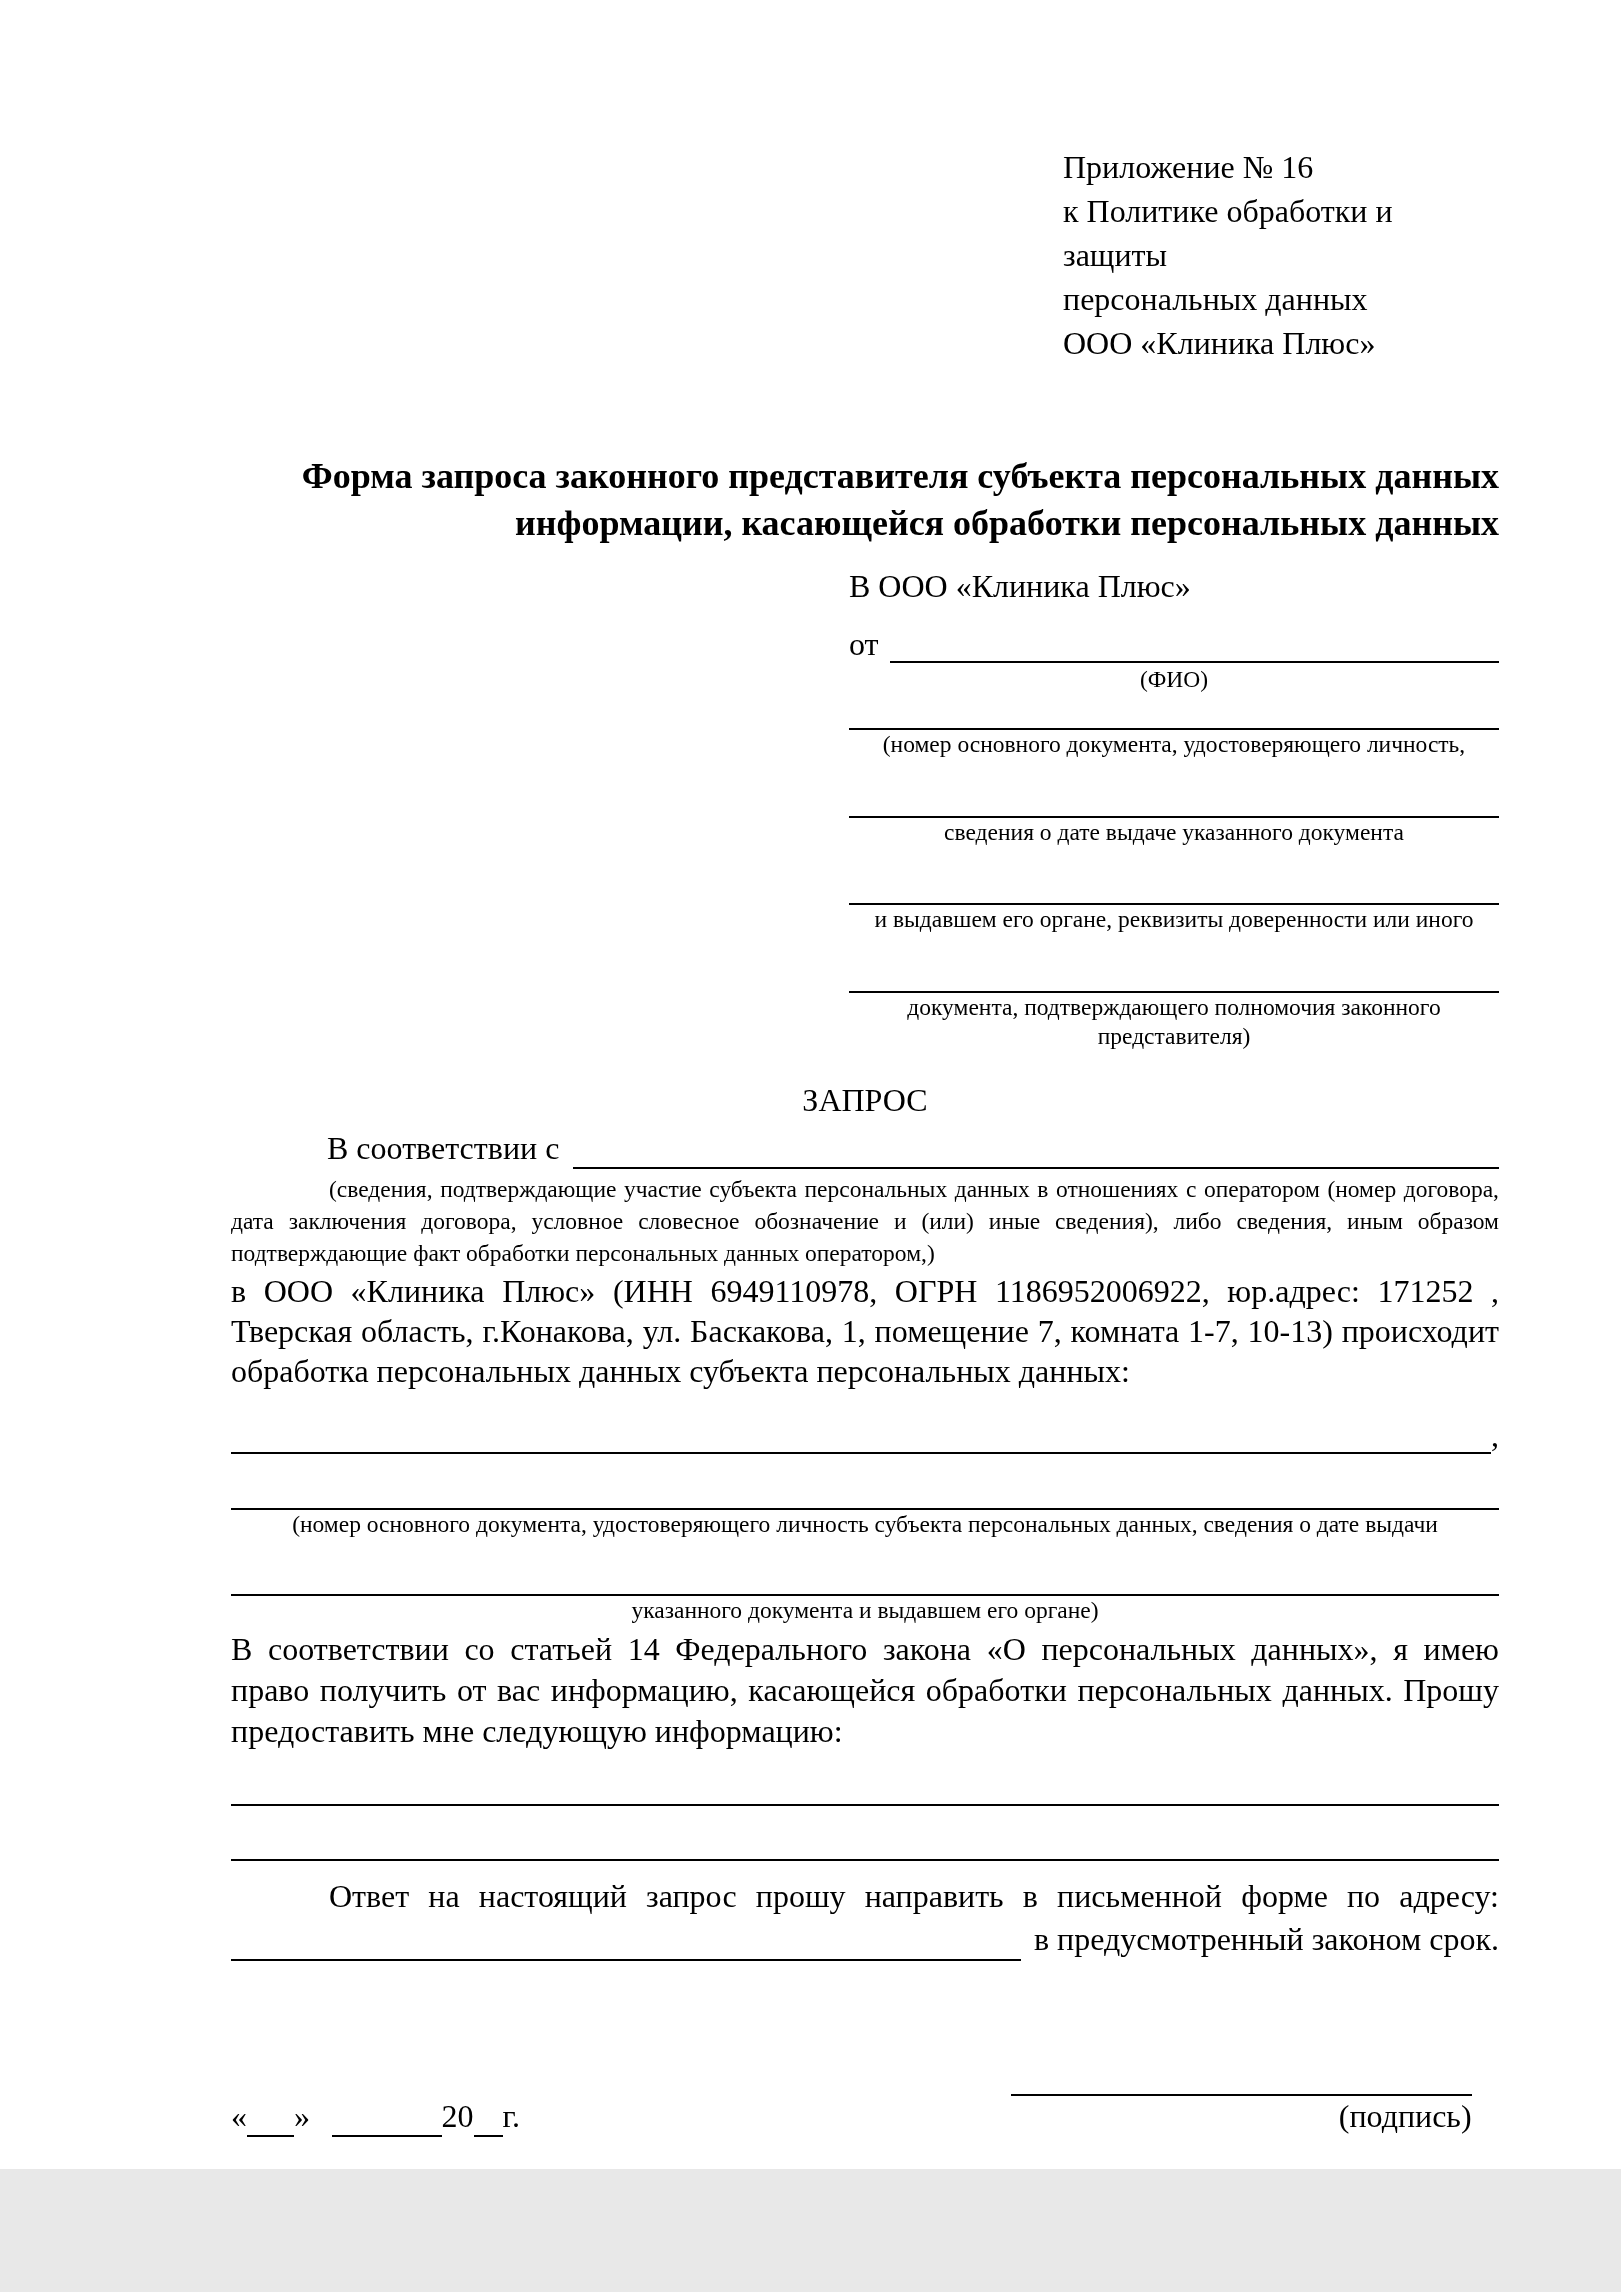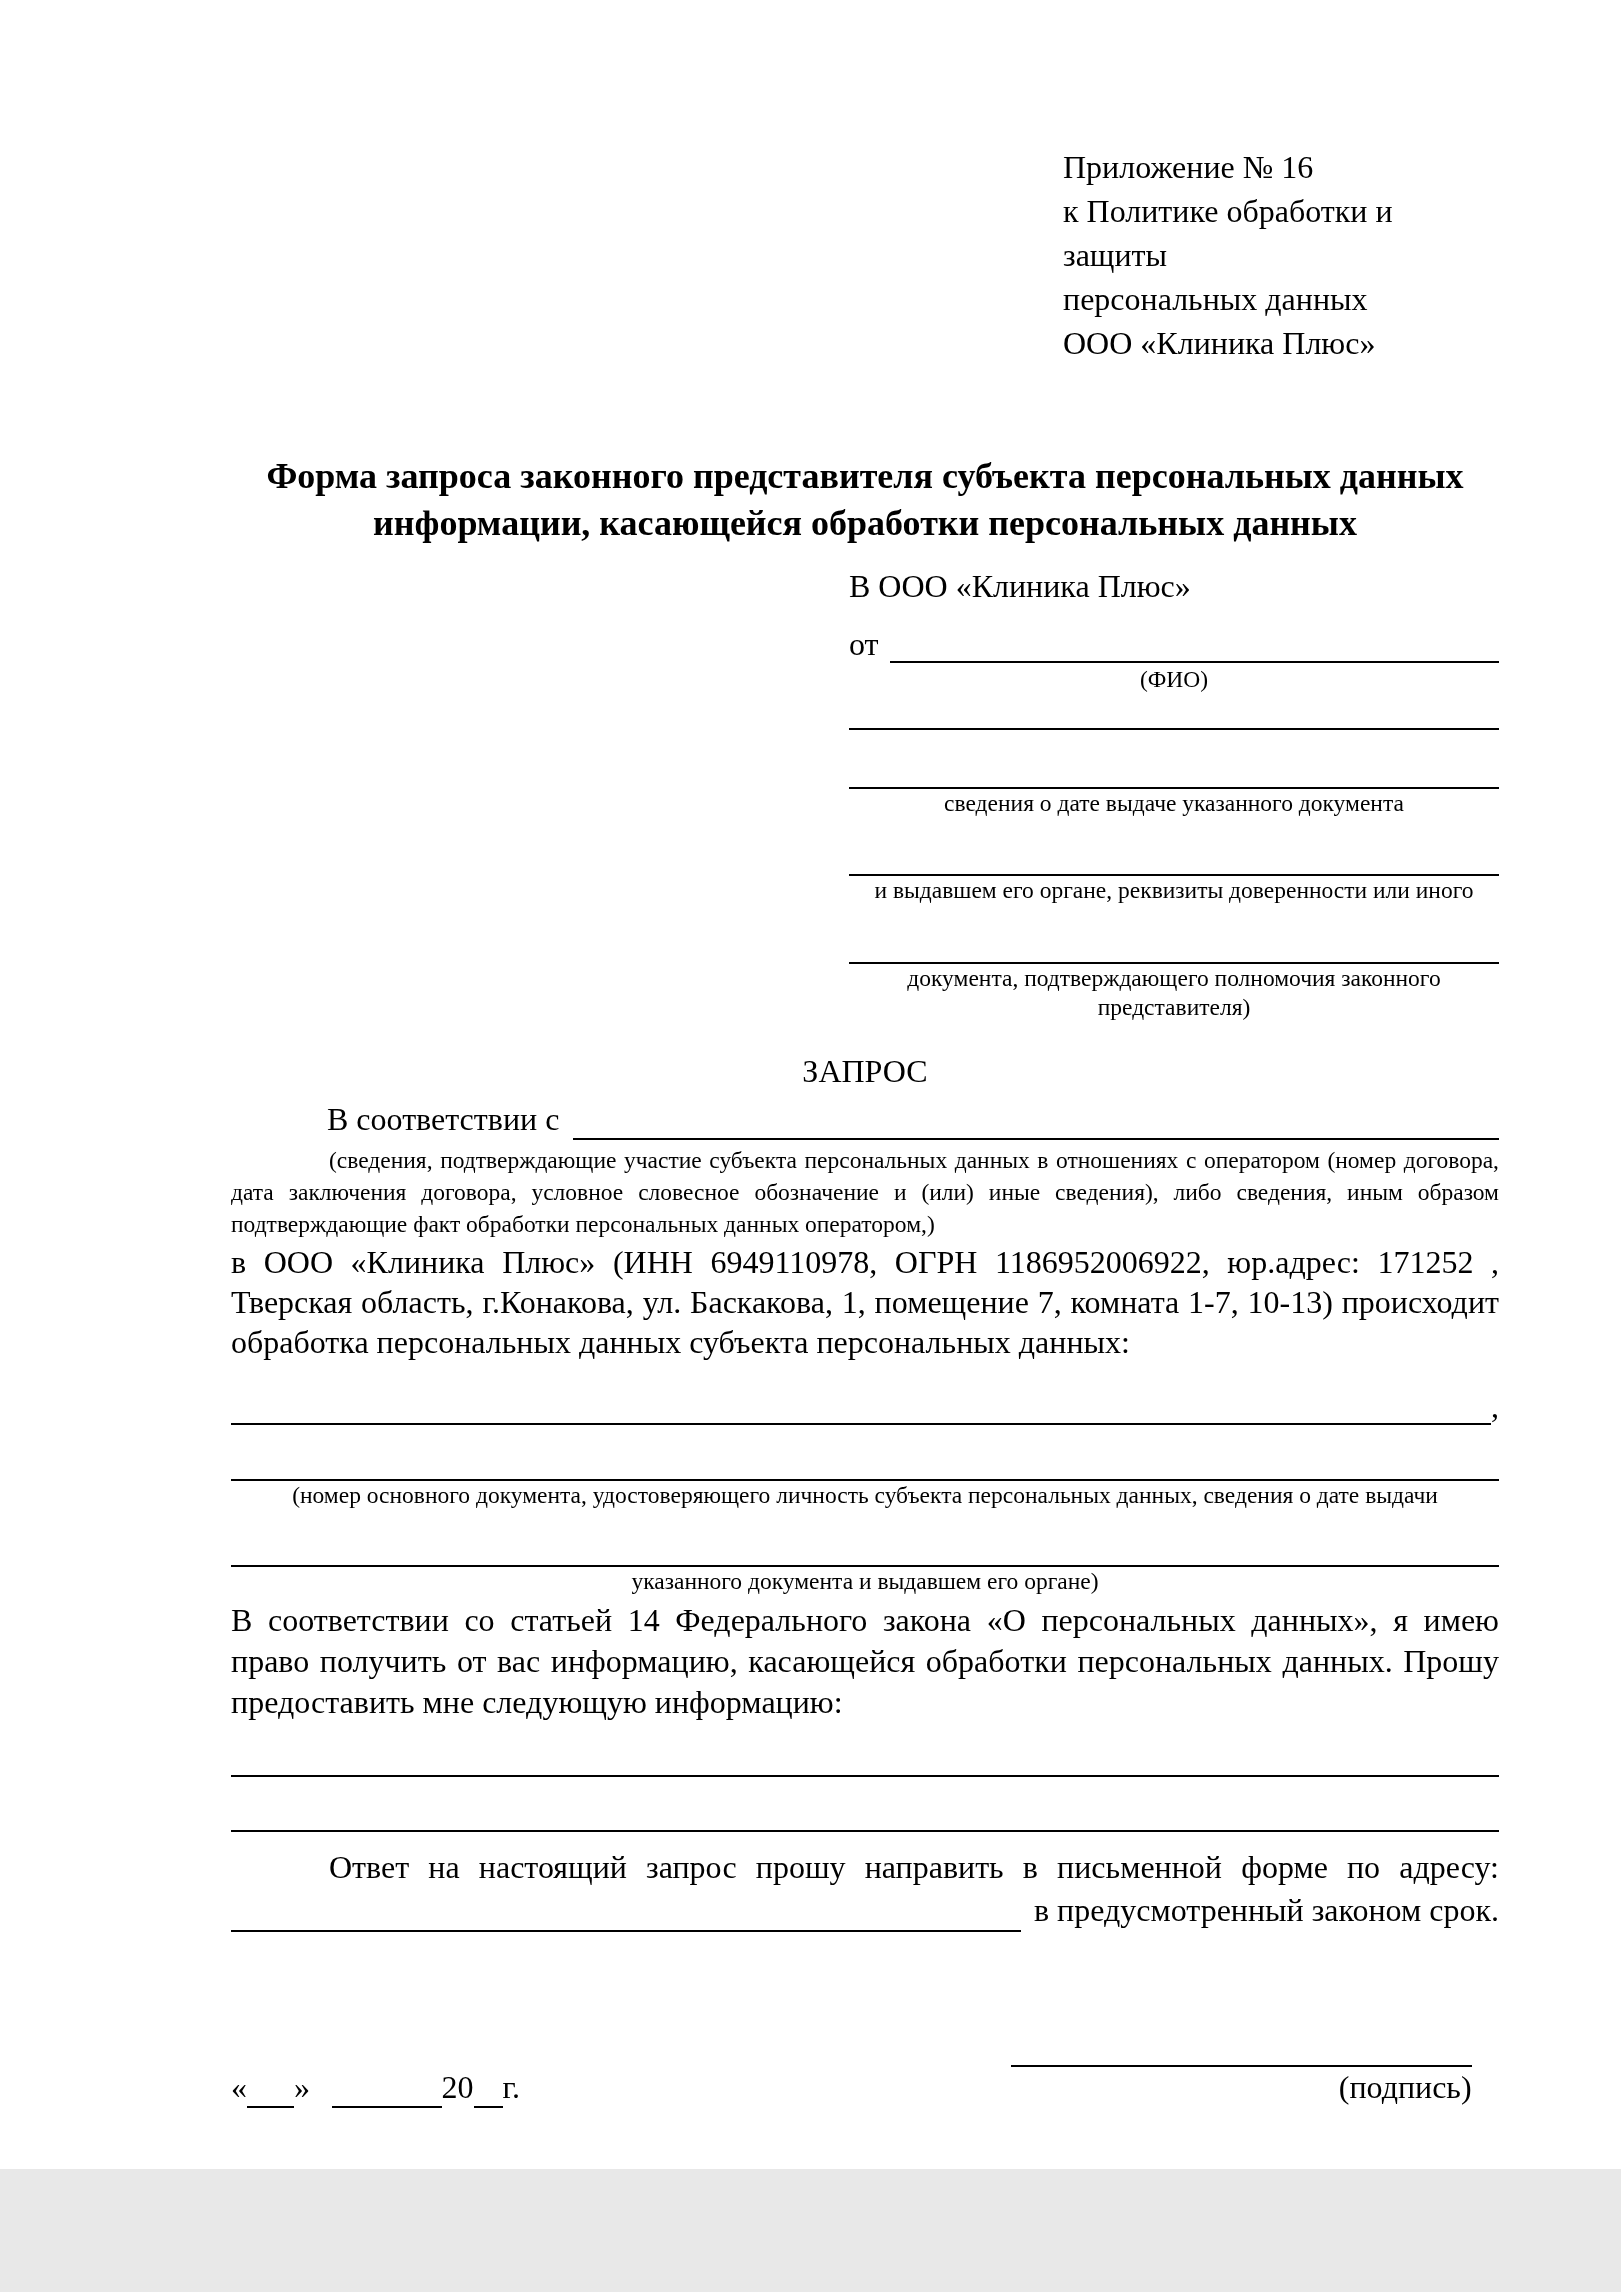--- a/index.html
+++ b/index.html
@@ -15,21 +15,21 @@
     box-sizing: border-box;
     padding: 145px 122px 0 231px;
     overflow: hidden;
   }
   .appendix {
     margin-left: 832px;
     line-height: 44px;
   }
   .doc-title {
     margin-top: 88px;
-    text-align: center;
+    text-align: right;
     font-weight: bold;
     font-size: 36px;
     line-height: 47px;
   }
   .addressee {
     margin-top: 17.6px;
     margin-left: 618px;
     width: 650px;
   }
   .addr-to { line-height: 43px; }
@@ -154,20 +154,21 @@
 
   <div class="addressee">
     <div class="addr-to">В ООО «Клиника Плюс»</div>
     <div class="from-row">
       <span class="label">от</span>
       <span class="flexline"></span>
     </div>
     <div class="cap">(ФИО)</div>
 
     <div class="a-blank mt-6"></div>
+    <div class="cap">(номер основного документа, удостоверяющего личность,</div>
 
     <div class="a-blank mt-28"></div>
     <div class="cap">сведения о дате выдаче указанного документа</div>
 
     <div class="a-blank mt-28"></div>
     <div class="cap">и выдавшем его органе, реквизиты доверенности или иного</div>
 
     <div class="a-blank mt-28"></div>
     <div class="cap">документа, подтверждающего полномочия законного представителя)</div>
   </div>

